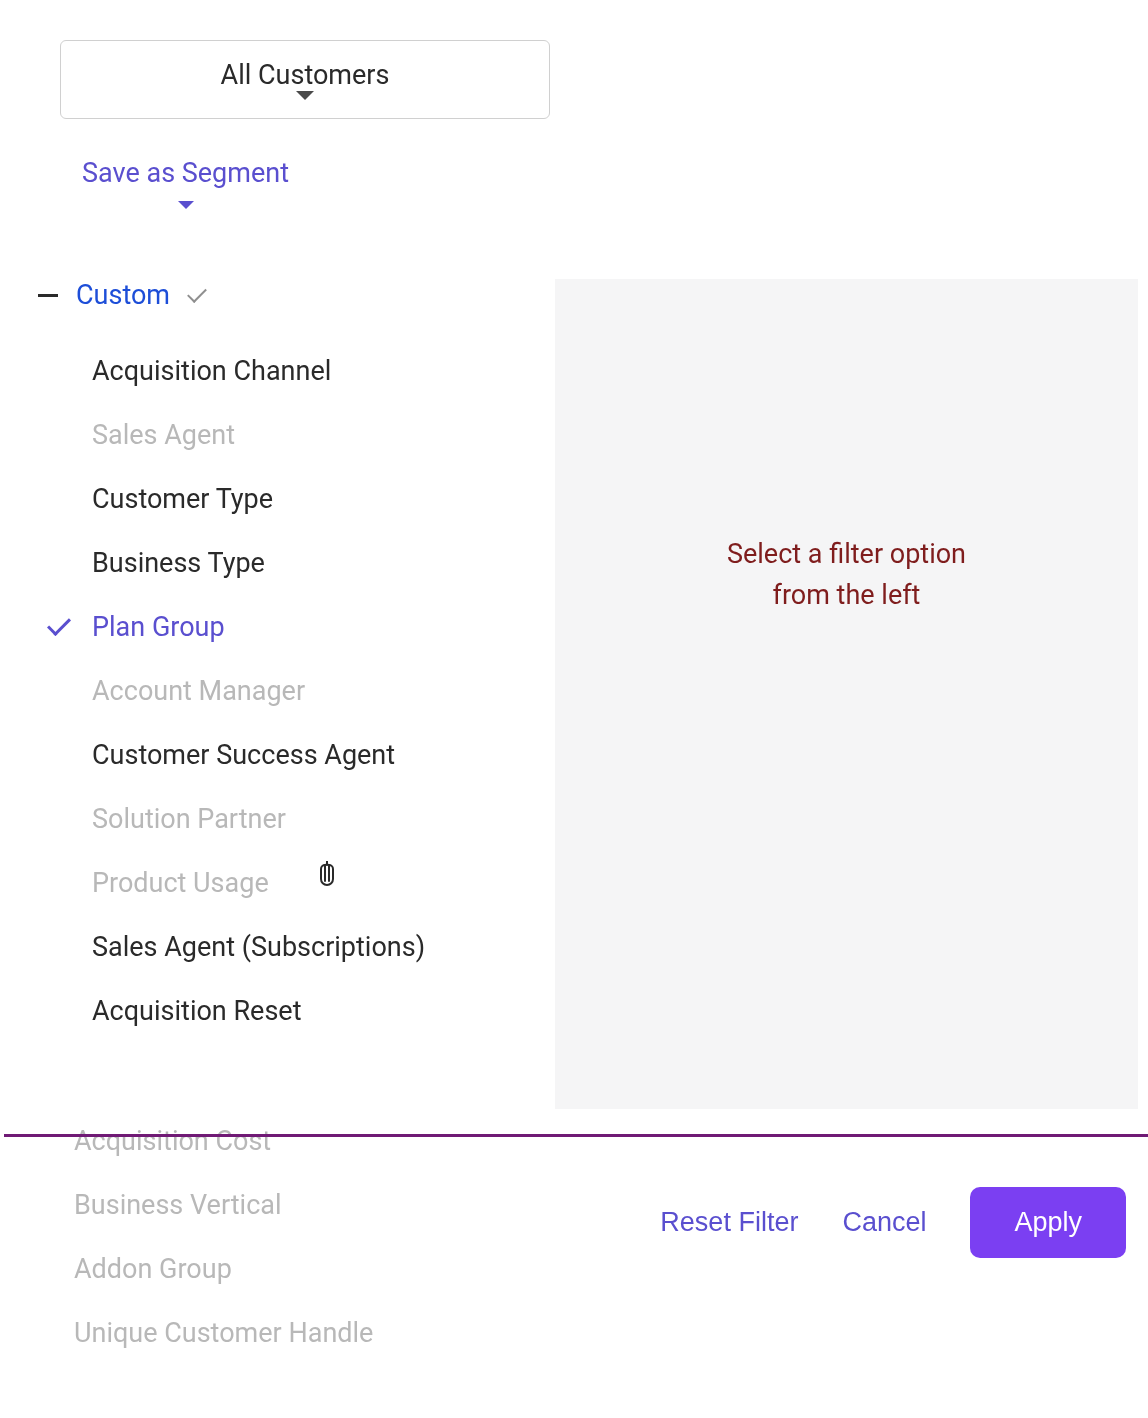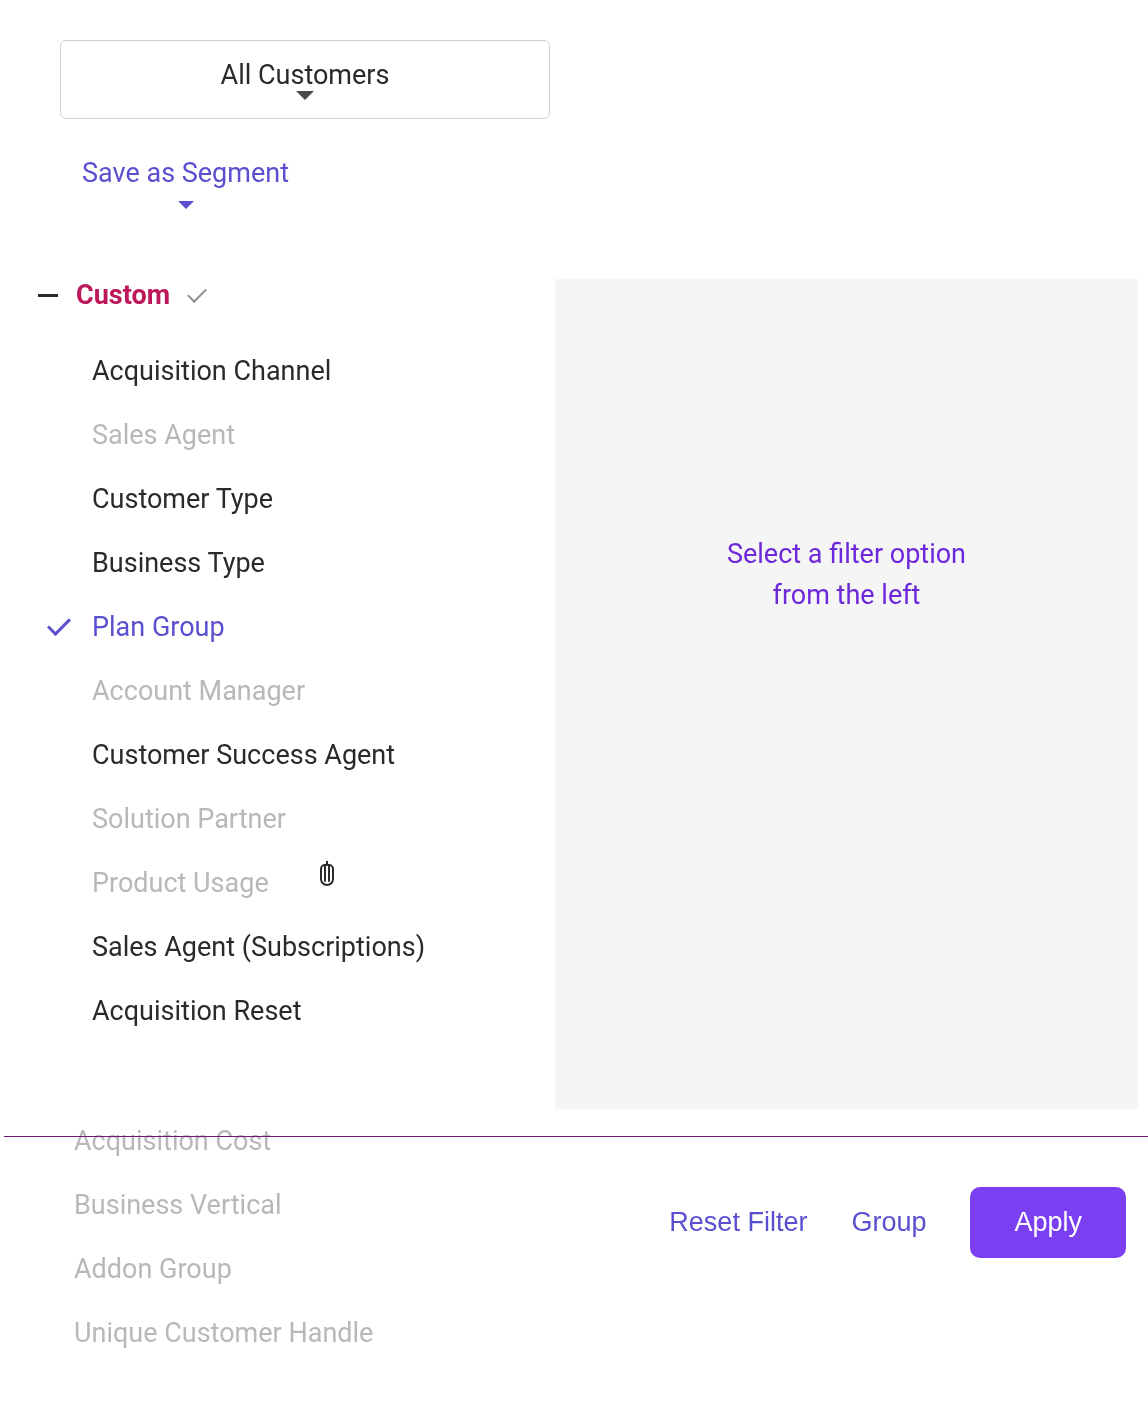--- a/index.html
+++ b/index.html
@@ -71,41 +71,41 @@
     .right-panel {
       flex: 1;
       background: #f5f5f6;
       display: flex;
       align-items: flex-start;
       justify-content: center;
       padding-top: 255px;
       margin-right: 10px;
     }
     .right-panel-text {
-      color: #6d28d9;
+      color: #7f1d1d;
       font-size: 27px;
       text-align: center;
       line-height: 1.5;
       max-width: 300px;
     }
     .section-header {
       display: flex;
       align-items: center;
       gap: 18px;
       margin-bottom: 28px;
     }
     .minus-icon {
       width: 20px;
       height: 3px;
       background: #2a2a2a;
     }
     .section-title {
       font-size: 27px;
-      font-weight: 700;
-      color: #be185d;
+      font-weight: 400;
+      color: #1d4ed8;
     }
     .check-small {
       width: 18px;
       height: 10px;
       border-left: 2.5px solid #8f8f8f;
       border-bottom: 2.5px solid #8f8f8f;
       transform: rotate(-45deg);
       margin-top: -4px;
     }
     .filter-list {
@@ -154,21 +154,21 @@
       top: 861px;
       font-size: 25px;
       pointer-events: none;
       color: #2a2a2a;
     }
     .footer {
       position: absolute;
       bottom: 160px;
       left: 4px;
       right: 0;
-      border-top: 1px solid #701a75;
+      border-top: 3px solid #701a75;
       padding: 50px 22px 0 0;
       display: flex;
       justify-content: flex-end;
       align-items: center;
       gap: 44px;
     }
     .footer-link {
       font-size: 27px;
       color: #5a4fcf;
       cursor: pointer;
@@ -283,15 +283,15 @@
 
 <span class="cursor-pointer">
   <svg width="24" height="28" viewBox="0 0 24 28">
     <path d="M10 4 L10 20 M14 4 L14 20 M6 8 L6 18 M18 8 L18 18 M10 4 A4 4 0 0 1 14 4 M6 8 A4 4 0 0 1 10 4 M14 4 A4 4 0 0 1 18 8 M6 18 A6 6 0 0 0 18 18" fill="none" stroke="#2a2a2a" stroke-width="2" stroke-linecap="round"></path>
     <path d="M12 0 L12 4" stroke="#2a2a2a" stroke-width="2" stroke-linecap="round"></path>
   </svg>
 </span>
 
 <div class="footer">
   <button class="footer-link">Reset Filter</button>
-  <button class="footer-link">Group</button>
+  <button class="footer-link">Cancel</button>
   <button class="footer-button-primary">Apply</button>
 </div>
 
 </body></html>

